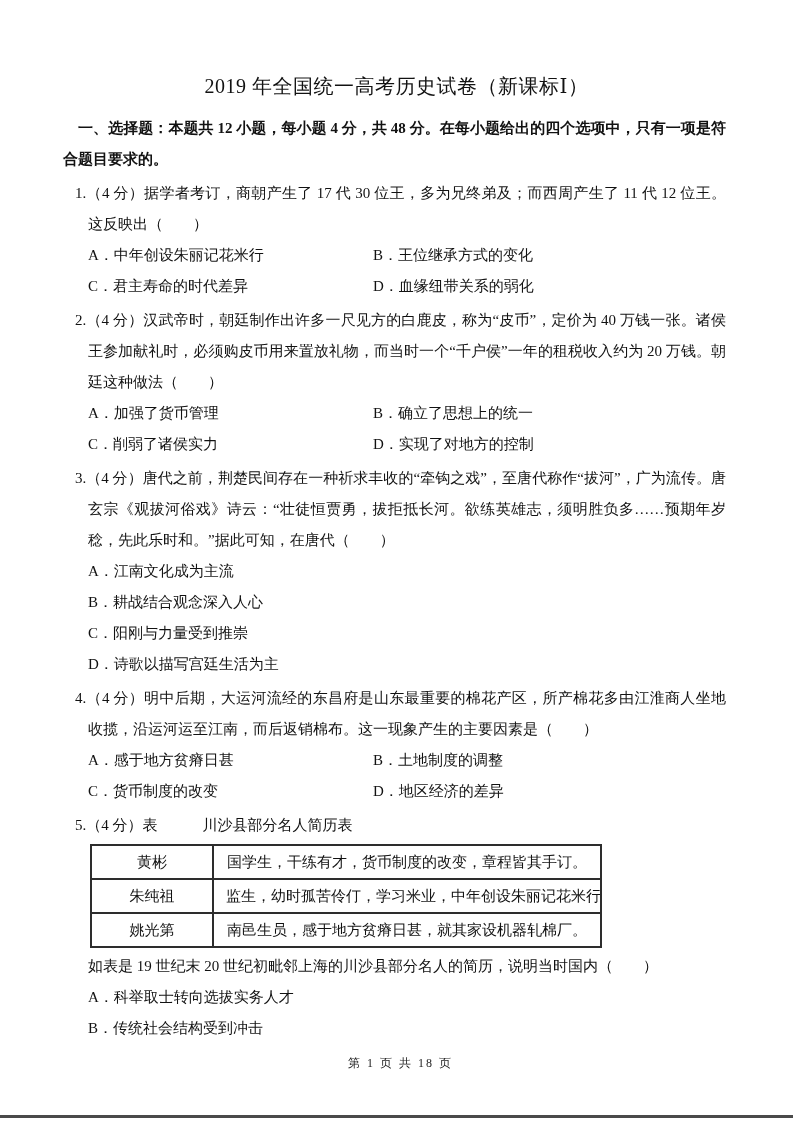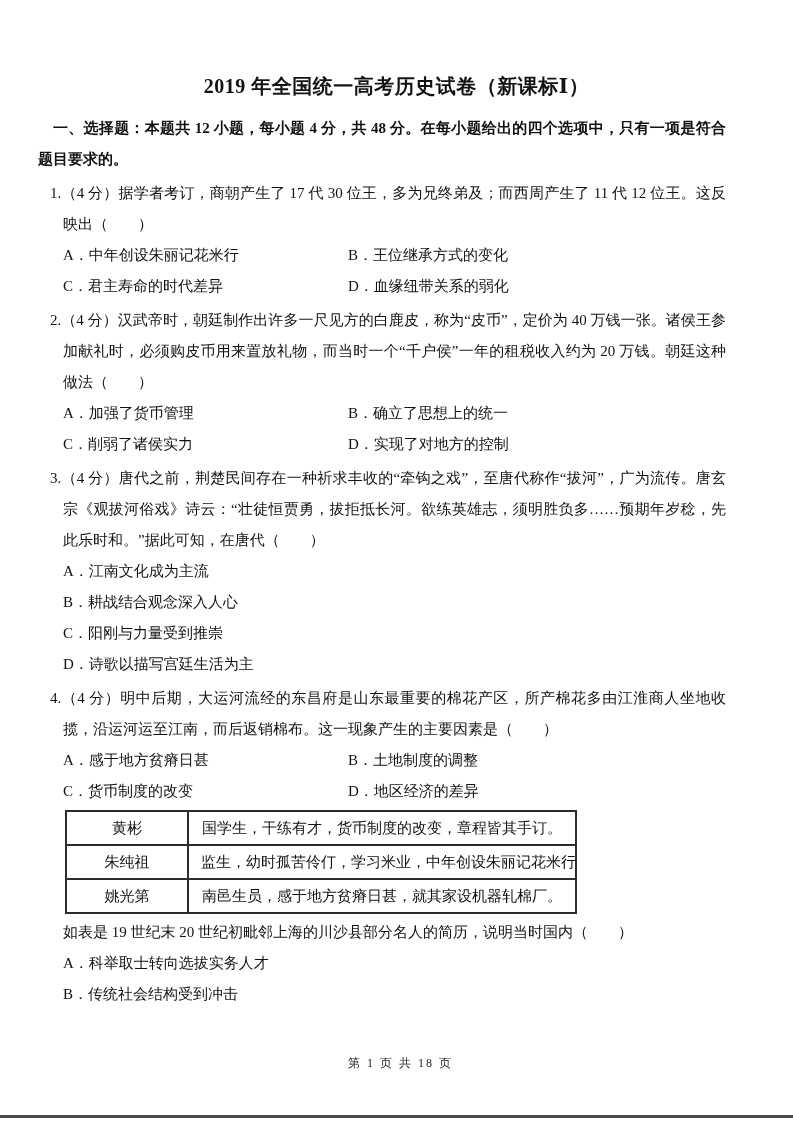--- a/index.html
+++ b/index.html
@@ -15,25 +15,25 @@
   }
   .page {
     position: absolute;
     inset: 0;
   }
   .exam-title {
     margin: 72px 0 0 0;
     text-align: center;
     font-size: 20px;
     line-height: 28px;
-    font-weight: bold;
+    font-weight: normal;
     letter-spacing: 0.5px;
   }
   .content {
-    margin: 0 67px 0 38px;
+    margin: 0 67px 0 63px;
     font-size: 15px;
     line-height: 31px;
     text-align: justify;
   }
   .intro {
     margin: 13px 0 0 0;
     font-weight: bold;
     text-indent: 15px;
   }
   .question { margin-top: 3px; }
@@ -131,20 +131,21 @@
       <p class="stem">4.（4 分）明中后期，大运河流经的东昌府是山东最重要的棉花产区，所产棉花多由江淮商人坐地收揽，沿运河运至江南，而后返销棉布。这一现象产生的主要因素是（　　）</p>
       <div class="opts grid2">
         <div class="opt">A．感于地方贫瘠日甚</div>
         <div class="opt">B．土地制度的调整</div>
         <div class="opt">C．货币制度的改变</div>
         <div class="opt">D．地区经济的差异</div>
       </div>
     </div>
 
     <div class="question">
+      <p class="stem"><span>5.（4 分）表</span><span class="caption-gap">川沙县部分名人简历表</span></p>
 
       <table class="profile">
         <tbody>
           <tr>
             <td class="name-col">黄彬</td>
             <td>国学生，干练有才，货币制度的改变，章程皆其手订。</td>
           </tr>
           <tr>
             <td class="name-col">朱纯祖</td>
             <td>监生，幼时孤苦伶仃，学习米业，中年创设朱丽记花米行。</td>

